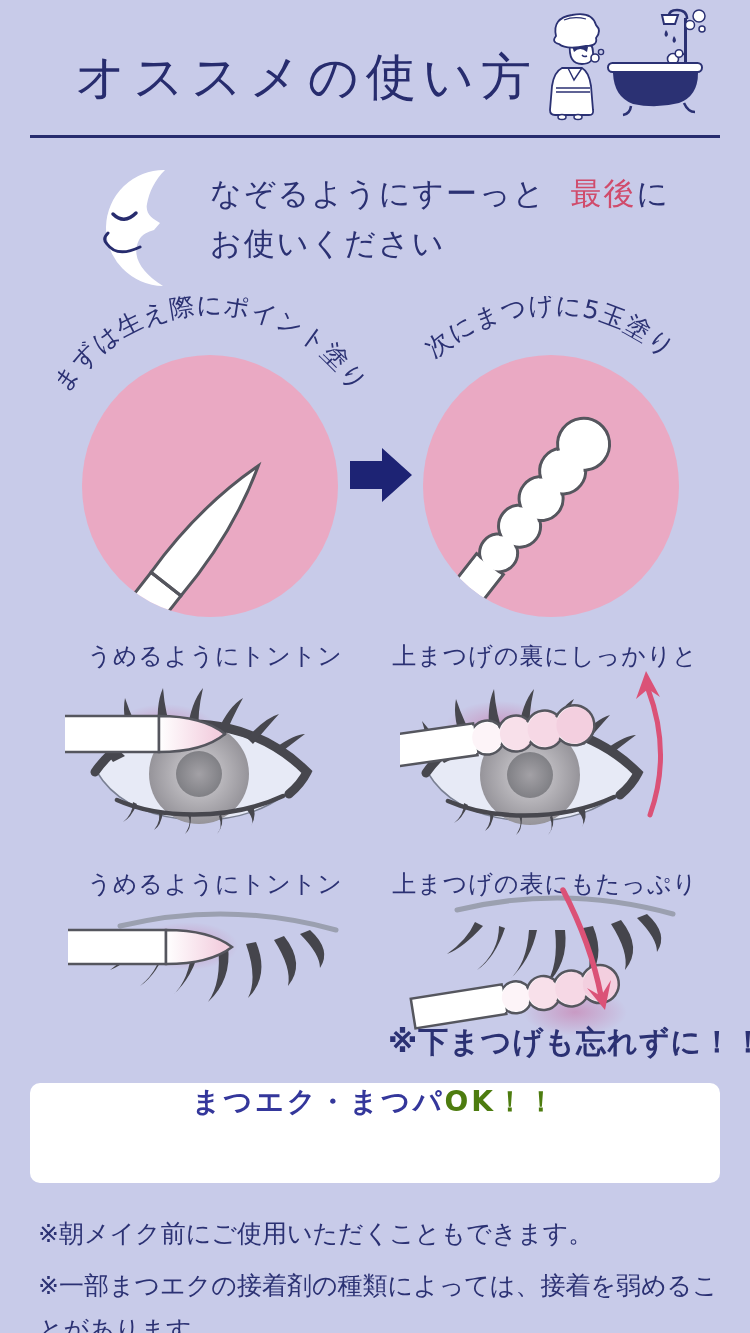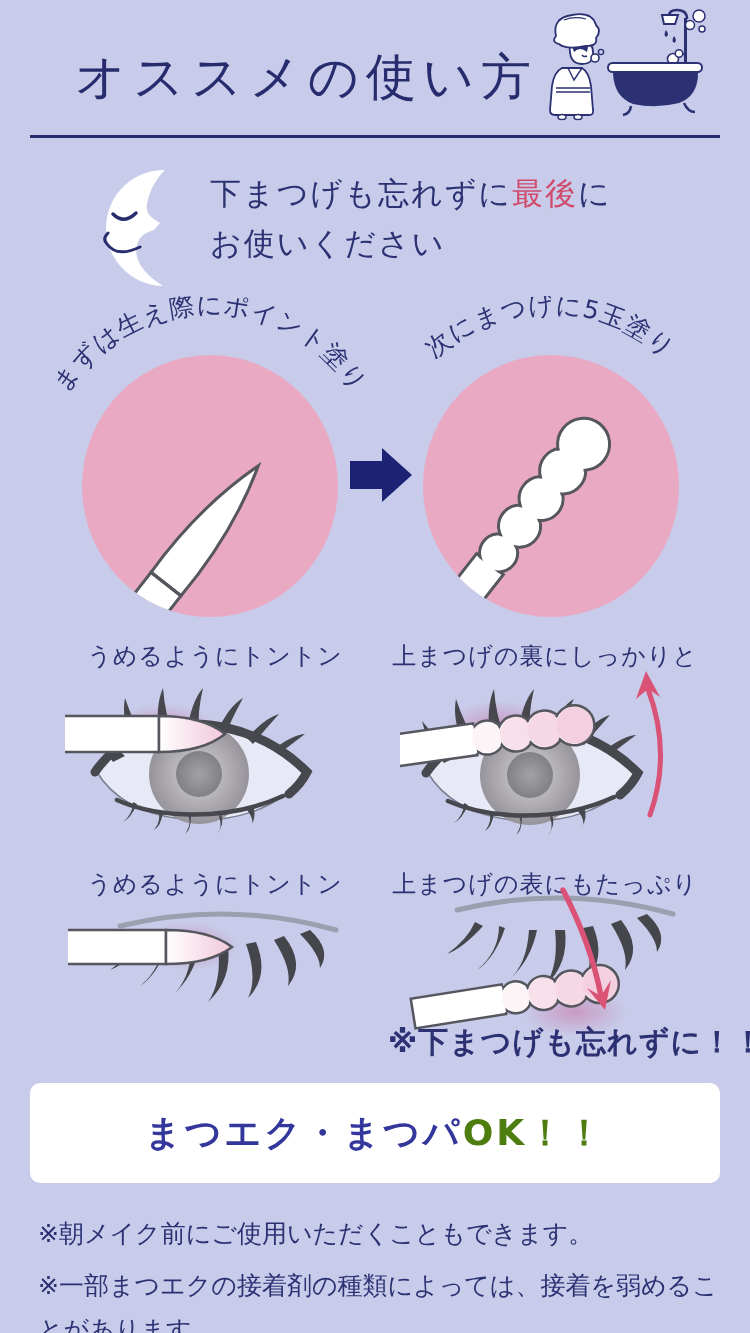--- a/index.html
+++ b/index.html
@@ -20,21 +20,21 @@
     margin-left:20px;
   }
   .header-illust{position:absolute;left:538px;top:6px;}
   .divider{position:absolute;left:30px;top:135px;width:690px;height:3px;background:#272c6e;}
   
   .moon{position:absolute;left:83px;top:162px;}
   .moon-text{
     position:absolute;left:210px;top:168px;
     font-size:31px;line-height:50px;letter-spacing:2px;color:#2b3173;
   }
-  .accent{color:#d04b6b;}
+  .accent{color:#d04b6b;margin-left:24px;}
   
   .circle-svg{position:absolute;width:310px;height:365px;}
   .circle-svg.c1{left:58px;top:296px;}
   .circle-svg.c2{left:398px;top:296px;}
   .big-arrow{position:absolute;left:350px;top:448px;}
   .arc-label{font-size:25px;fill:#2b3173;letter-spacing:1px;}
   
   .step-label{
     position:absolute;width:310px;text-align:center;
     font-size:24px;letter-spacing:1px;color:#2b3173;white-space:nowrap;
@@ -50,22 +50,22 @@
   .eye4{left:395px;top:884px;}
   .lower-note{
     position:absolute;left:388px;top:1022px;
     font-size:30px;font-weight:bold;color:#2b3173;
     letter-spacing:1px;white-space:nowrap;
   }
   
   .ok-box{
     position:absolute;left:30px;top:1083px;width:690px;height:100px;
     background:#ffffff;border-radius:10px;
-    display:flex;align-items:center;justify-content:center;
-    font-size:36px;font-weight:bold;letter-spacing:3px;white-space:nowrap;
+    display:flex;justify-content:center;
+    font-size:28px;font-weight:bold;letter-spacing:3px;white-space:nowrap;
   }
   .ok-box .pink{color:#4d7c0f;}
   .ok-box .navy{color:#34379b;}
   
   .footer-notes{
     position:absolute;left:30px;top:1204px;width:706px;
     font-size:25px;line-height:44px;letter-spacing:0px;color:#2b3173;
   }
   .footer-notes p{margin:8px;}
 </style>
@@ -118,21 +118,21 @@
   </svg>
 
   <div class="divider"></div>
 
   <svg class="moon" width="122" height="132" viewBox="0 0 122 132">
     <path d="M82,8 A57,57 0 1,0 80,124 C58,110 48,94 56,78 C59,72 65,70 71,68 L77,61 C70,57 62,52 64,42 C66,30 72,18 82,8 Z" fill="#ffffff"></path>
     <path d="M30,52 Q41,63 53,51" stroke="#272c6e" stroke-width="3.5" fill="none" stroke-linecap="round"></path>
     <path d="M25,71 Q19,77 24,82 Q34,96 57,85" stroke="#272c6e" stroke-width="3" fill="none" stroke-linecap="round"></path>
   </svg>
   <div class="moon-text">
-    <span>下まつげも忘れずに</span><span class="accent">最後</span><span>に</span><br>
+    <span>なぞるようにすーっと</span><span class="accent">最後</span><span>に</span><br>
     <span>お使いください</span>
   </div>
 
   <svg class="circle-svg c1" viewBox="0 0 310 365">
     <defs>
       <path id="arc1" d="M-4,120 A170,170 0 0 1 308,120" fill="none"></path>
       <clipPath id="clip1">
           <ellipse cx="152" cy="190" rx="128" ry="131"></ellipse>
         </clipPath>
     </defs>

